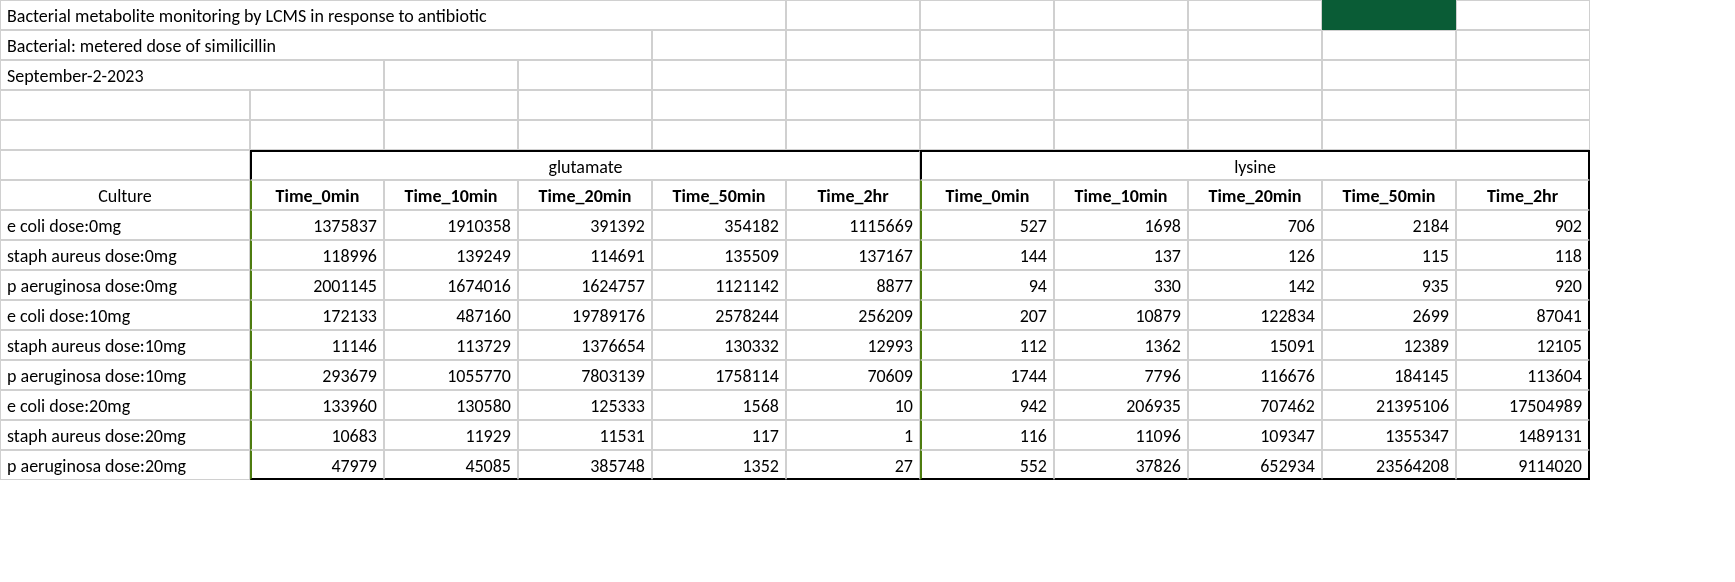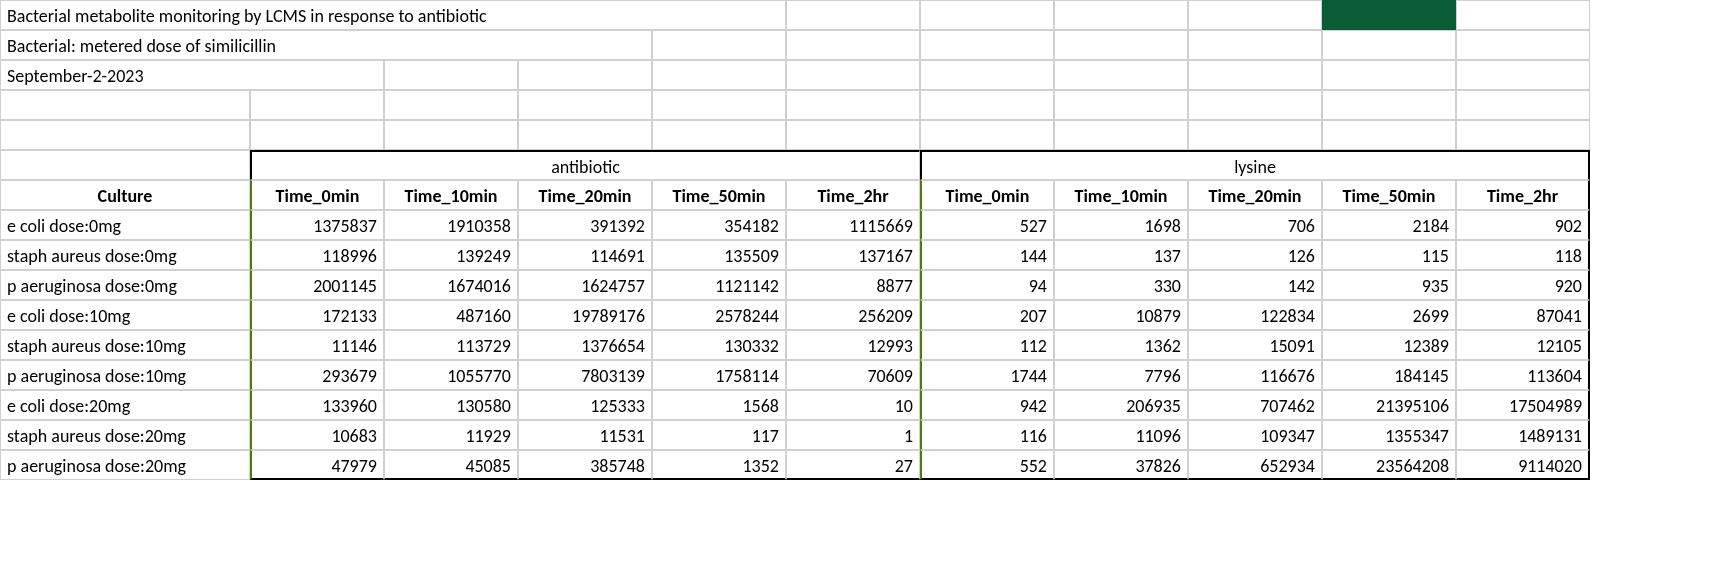--- a/index.html
+++ b/index.html
@@ -30,21 +30,21 @@
     border-top: 2px solid #000;
     border-bottom: 1px solid #d0d0d0;
   }
   .group-left { border-left: 2px solid #000; }
   .group-right { border-right: 2px solid #000; }
   .col-header {
     font-weight: bold;
     text-align: center;
   }
   .culture-header {
-    font-weight: bold;
+    font-weight: normal;
     text-align: center;
   }
   .num { text-align: right; }
   .bb { border-bottom: 2px solid #000; }
   .bl { border-left: 2px solid #4d7c0f; }
   .br { border-right: 2px solid #000; }
   .selected {
     background: #0a5c36;
     border: 2px solid #0a5c36 !important;
     height: 30px;
@@ -101,21 +101,21 @@
   <div class="cell"></div>
   <div class="cell"></div>
   <div class="cell"></div>
   <div class="cell"></div>
   <div class="cell"></div>
   <div class="cell"></div>
   <div class="cell"></div>
   <div class="cell"></div>
 
   <div class="cell"></div>
-  <div class="cell group-header group-left" style="grid-column: span 5">antibiotic</div>
+  <div class="cell group-header group-left" style="grid-column: span 5">glutamate</div>
   <div class="cell group-header group-left group-right" style="grid-column: span 5">lysine</div>
 
   <div class="cell culture-header">Culture</div>
   <div class="cell col-header bl">Time_0min</div>
   <div class="cell col-header">Time_10min</div>
   <div class="cell col-header">Time_20min</div>
   <div class="cell col-header">Time_50min</div>
   <div class="cell col-header">Time_2hr</div>
   <div class="cell col-header bl">Time_0min</div>
   <div class="cell col-header">Time_10min</div>

